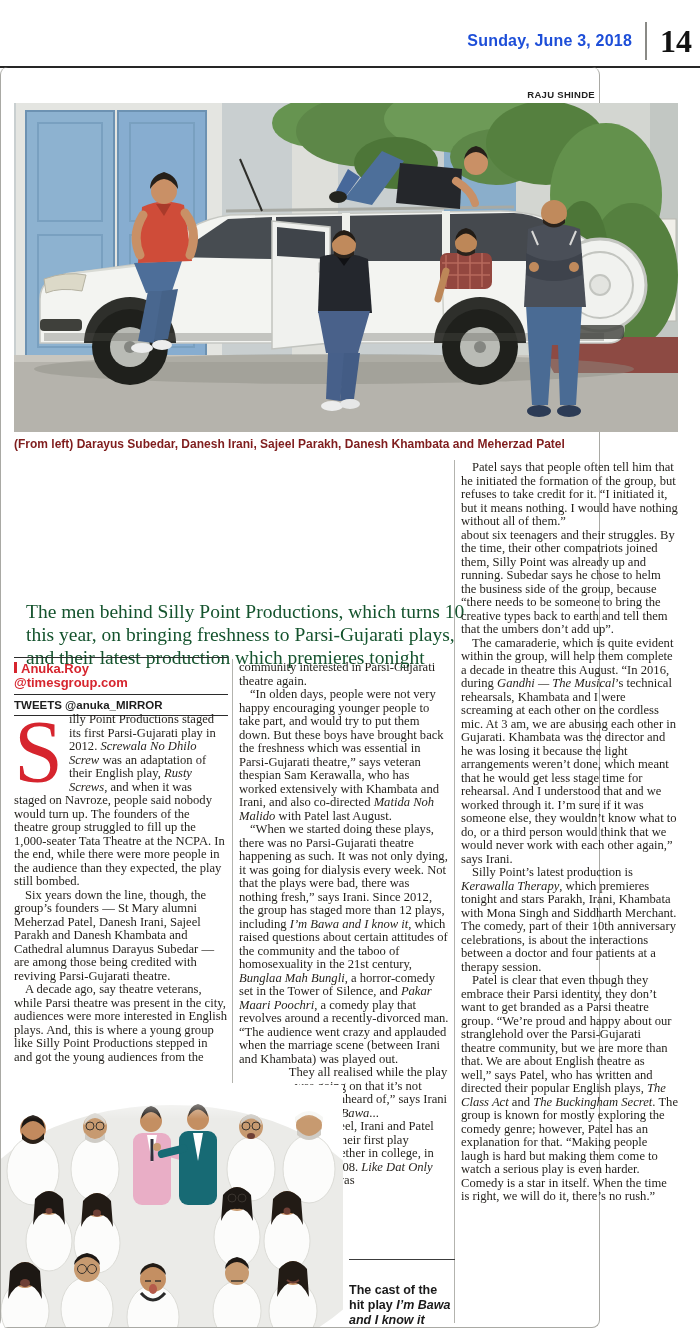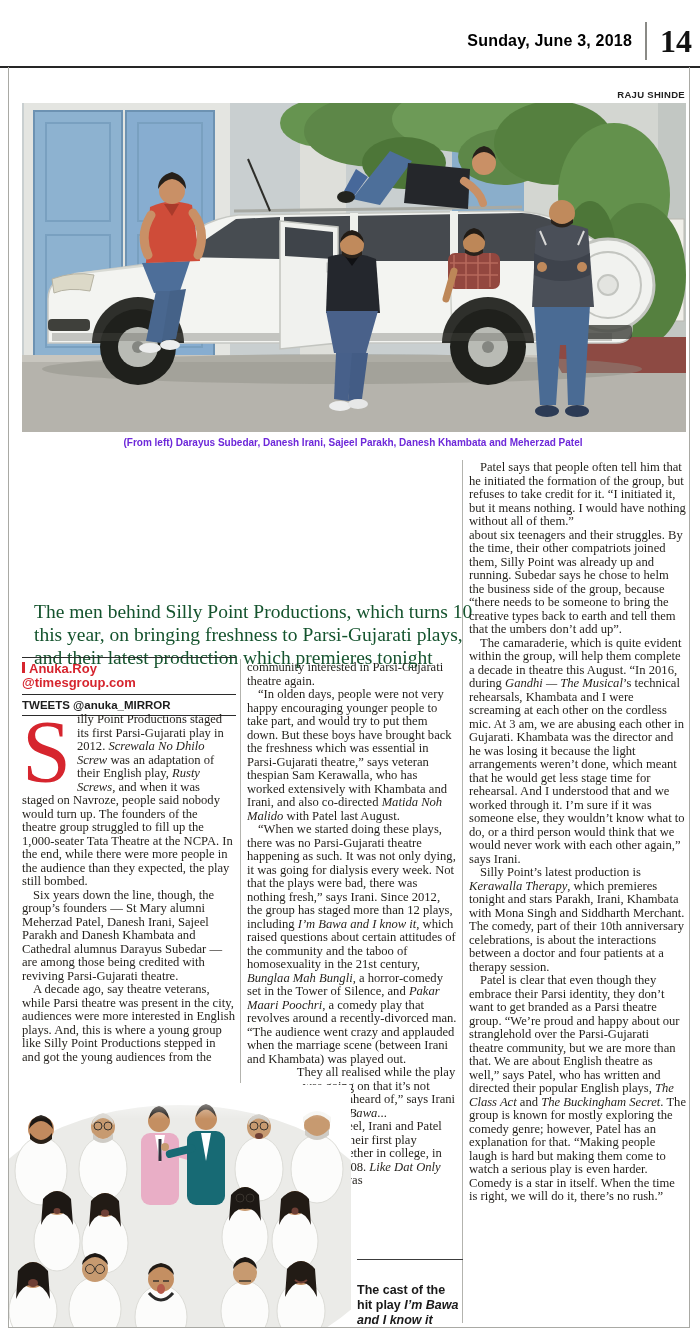--- a/index.html
+++ b/index.html
@@ -2,33 +2,33 @@
 <html style="--accent: #d6252e;"><head>
 <meta charset="utf-8">
 <style>
   :root{ --accent:#d6252e; }
   html,body{margin:0;padding:0;background:#ffffff;}
   .page{position:relative;width:700px;height:1334px;background:#fff;overflow:hidden;
         font-family:"Liberation Serif",serif;color:#221f1a;}
   
   .masthead{position:absolute;top:22px;right:8px;display:flex;align-items:center;gap:13px;
             font-family:"Liberation Sans",sans-serif;}
-  .mh-date{font-weight:bold;font-size:16px;letter-spacing:.2px;color:#000000;}
+  .mh-date{font-weight:bold;font-size:16px;letter-spacing:.2px;color:#1d4ed8;}
   .mh-vline{width:2px;height:38px;background:#8a8a86;}
   .mh-pageno{font-family:"Liberation Serif",serif;font-weight:bold;font-size:32px;color:#121212;}
   .toprule{position:absolute;top:66px;left:0;width:700px;height:2px;background:#262626;}
   
-  .frame{position:absolute;left:8px;top:67px;width:682px;height:1261px;
+  .frame{position:absolute;left:0;top:67px;width:600px;height:1261px;
          border-left:1px solid #a9a9a4;border-right:1px solid #a9a9a4;border-bottom:1px solid #a9a9a4;
-         box-sizing:border-box;}
+         box-sizing:border-box;border-radius:8px;}
   .credit{position:absolute;top:22px;right:4px;font-family:"Liberation Sans",sans-serif;
           font-weight:bold;font-size:9.5px;color:#222;letter-spacing:.3px;}
   .main-photo{position:absolute;left:13px;top:36px;width:664px;height:329px;display:block;}
   .main-caption{position:absolute;left:13px;top:370px;width:662px;
-                font-family:"Liberation Sans",sans-serif;font-weight:bold;font-size:10px;color:#6d28d9;text-align:center;}
+                font-family:"Liberation Sans",sans-serif;font-weight:bold;font-size:12px;color:#7f1d1d;}
   
   .headline{position:absolute;left:12px;top:386px;width:448px;margin:0;
             font-family:"Liberation Serif",serif;font-weight:bold;font-size:57px;line-height:64px;
             letter-spacing:-1.5px;color:#171717;}
   .standfirst{position:absolute;left:13px;top:521px;width:440px;margin:12px;
               font-size:19.5px;line-height:23px;color:#14532d;}
   .byline-block{position:absolute;left:13px;top:590px;width:214px;
                 font-family:"Liberation Sans",sans-serif;}
   .byline{border-top:1px solid #2b2b2b;padding:3px 0 2px 0;color:var(--accent);}
   .byname{font-weight:bold;font-size:13px;line-height:15px;}

